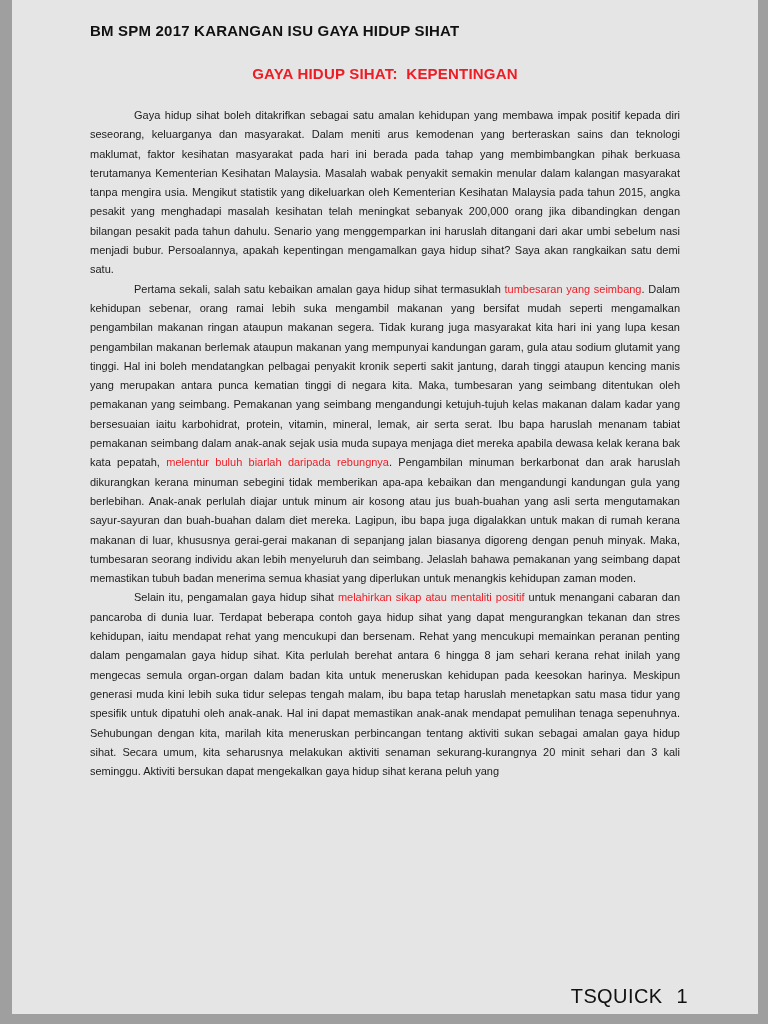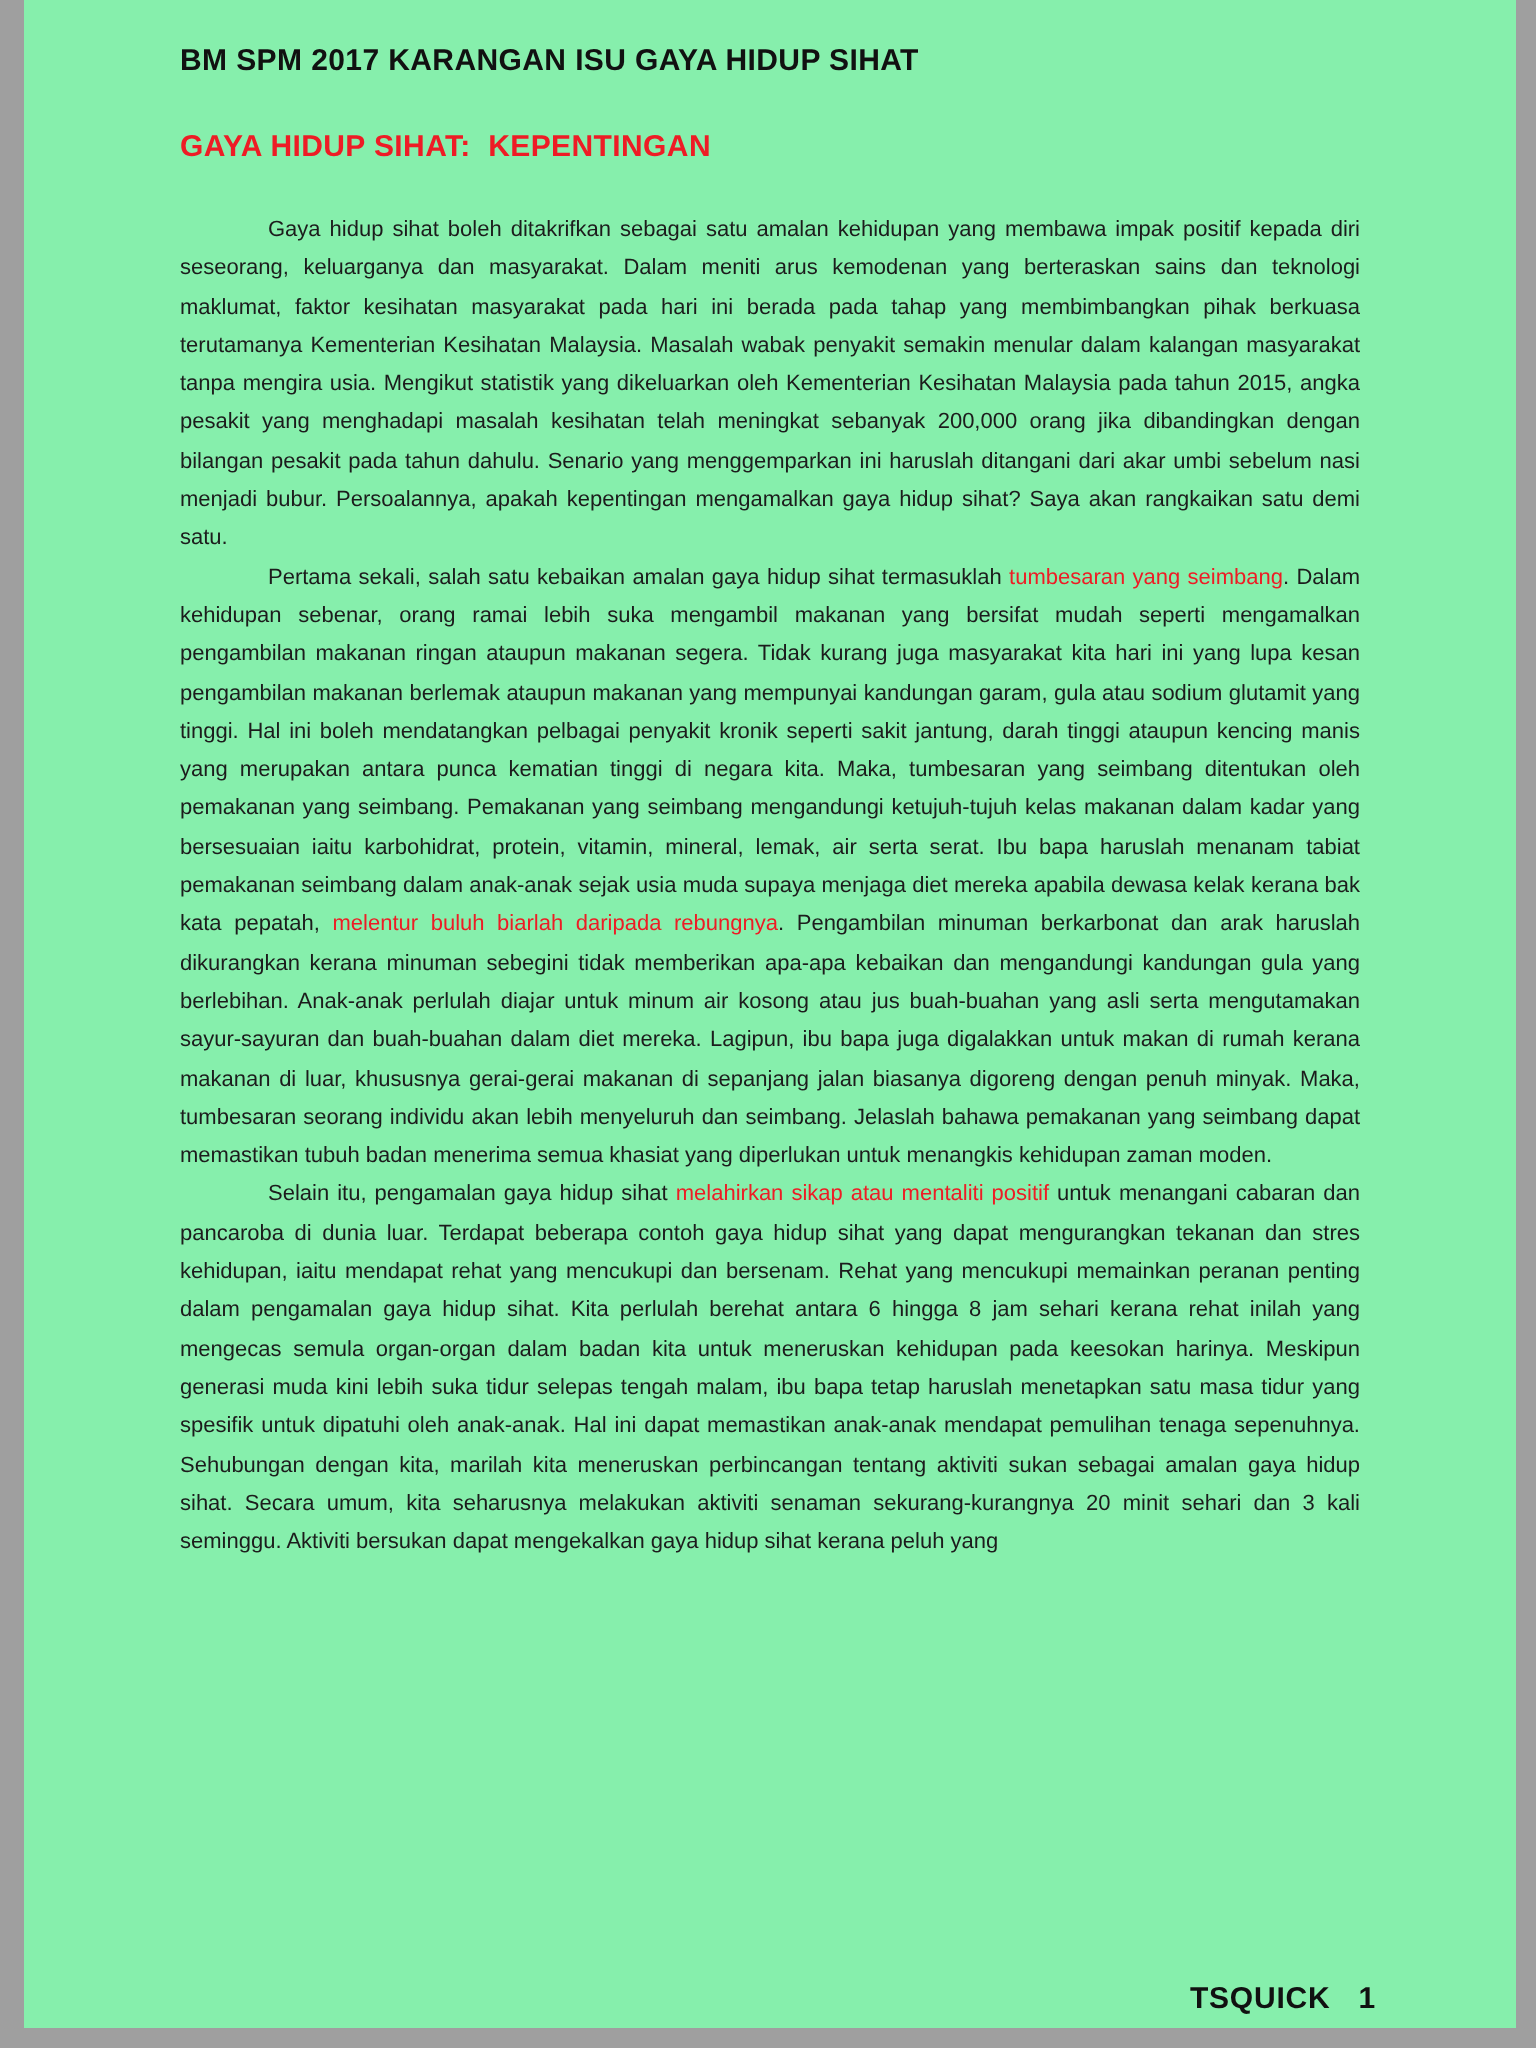--- a/index.html
+++ b/index.html
@@ -17,57 +17,58 @@
   .viewer {
     position: absolute;
     inset: 0;
   }
   .page {
     position: absolute;
     left: 12px;
     right: 10px;
     top: 0;
     bottom: 10px;
-    background: #86efac;
+    background: #e5e5e5;
     overflow: hidden;
     box-sizing: border-box;
     padding: 22px 78px 30px 78px;
   }
   .doc-title {
     font-size: 15px;
     font-weight: bold;
     color: #111111;
     margin: 0 0 26px 0;
     letter-spacing: 0.2px;
     white-space: pre-wrap;
   }
   .section-heading {
     font-size: 15px;
     font-weight: bold;
     margin: 0 0 24px 0;
     letter-spacing: 0.2px;
     white-space: pre-wrap;
+    text-align: center;
   }
   .essay-body p.para {
     margin: 0;
     font-size: 11px;
     line-height: 19.3px;
     color: #1c1c1c;
     text-align: justify;
     text-indent: 44px;
   }
   .red-bold {
     font-weight: normal;
   }
   .page-footer {
     position: absolute;
     right: 70px;
     bottom: 6px;
-    font-size: 15px;
-    font-weight: bold;
+    font-size: 20px;
+    font-weight: normal;
     color: #111111;
     letter-spacing: 0.4px;
   }
   .page-footer .footer-page {
     margin-left: 14px;
   }
 </style>
 </head>
 <body>
 

